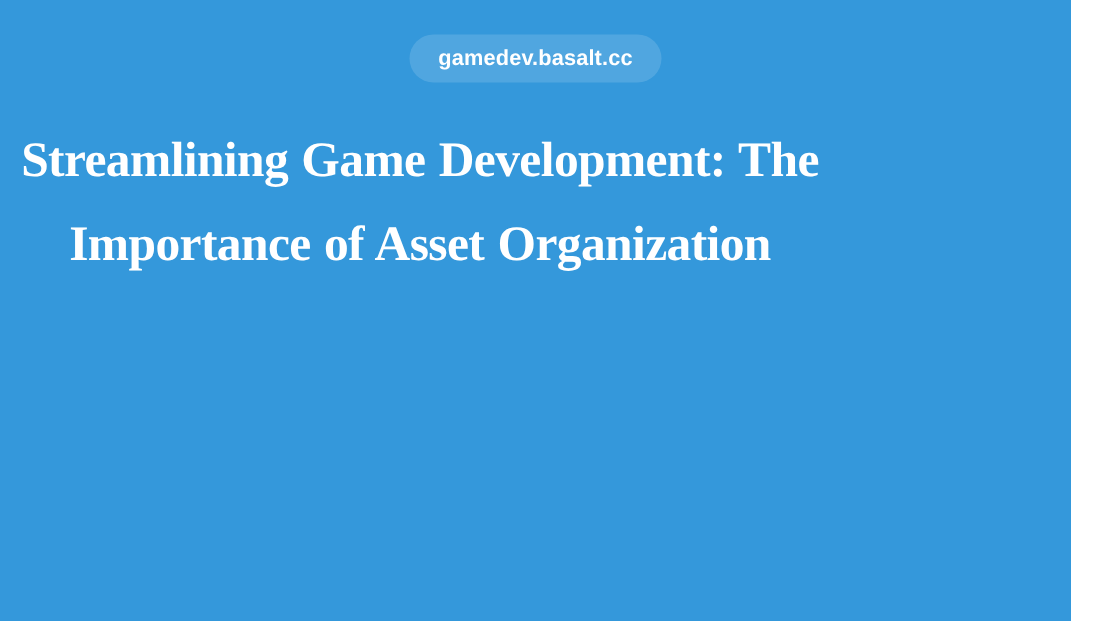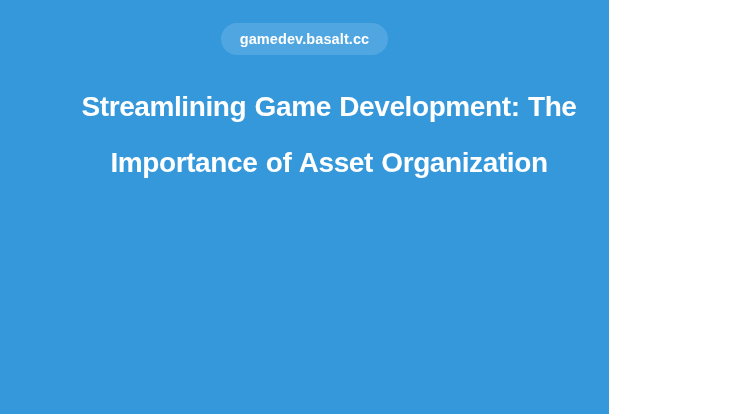--- a/index.html
+++ b/index.html
@@ -12,26 +12,26 @@
     width: 736px;
     height: 414px;
     overflow: hidden;
     font-family: "Liberation Sans", sans-serif;
     -webkit-font-smoothing: antialiased;
   }
 
   .card {
     position: relative;
     box-sizing: border-box;
-    width: 609px;
+    width: 714px;
     height: 414px;
     background: #3498db;
     display: flex;
     flex-direction: column;
-    align-items: flex-end;
+    align-items: flex-start;
   }
 
   
   .badge-row {
     width: 100%;
     display: flex;
     justify-content: center;
     margin-top: 23px;
   }
 
@@ -59,22 +59,22 @@
     display: flex;
     align-items: flex-start;
     justify-content: center;
   }
 
   .title {
     margin: 0;
     width: 100%;
     text-align: center;
     color: #ffffff;
-    font-family: Liberation Sans, sans-serif;
-    font-size: 28px;
+    font-family: Liberation Serif, serif;
+    font-size: 33px;
     font-weight: bold;
     line-height: 56px;
     letter-spacing: -0.4px;
     word-spacing: 1px;
   }
 
   
   .spacer {
     flex: 1 1 auto;
   }

